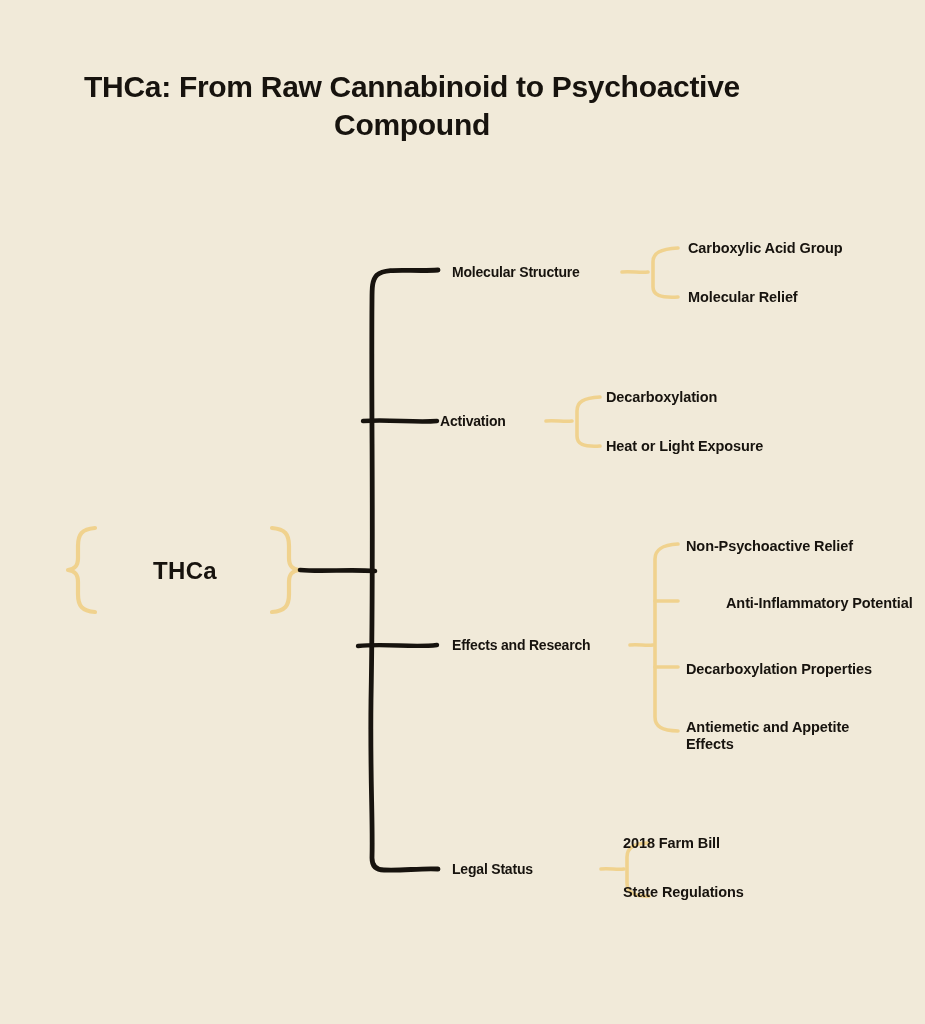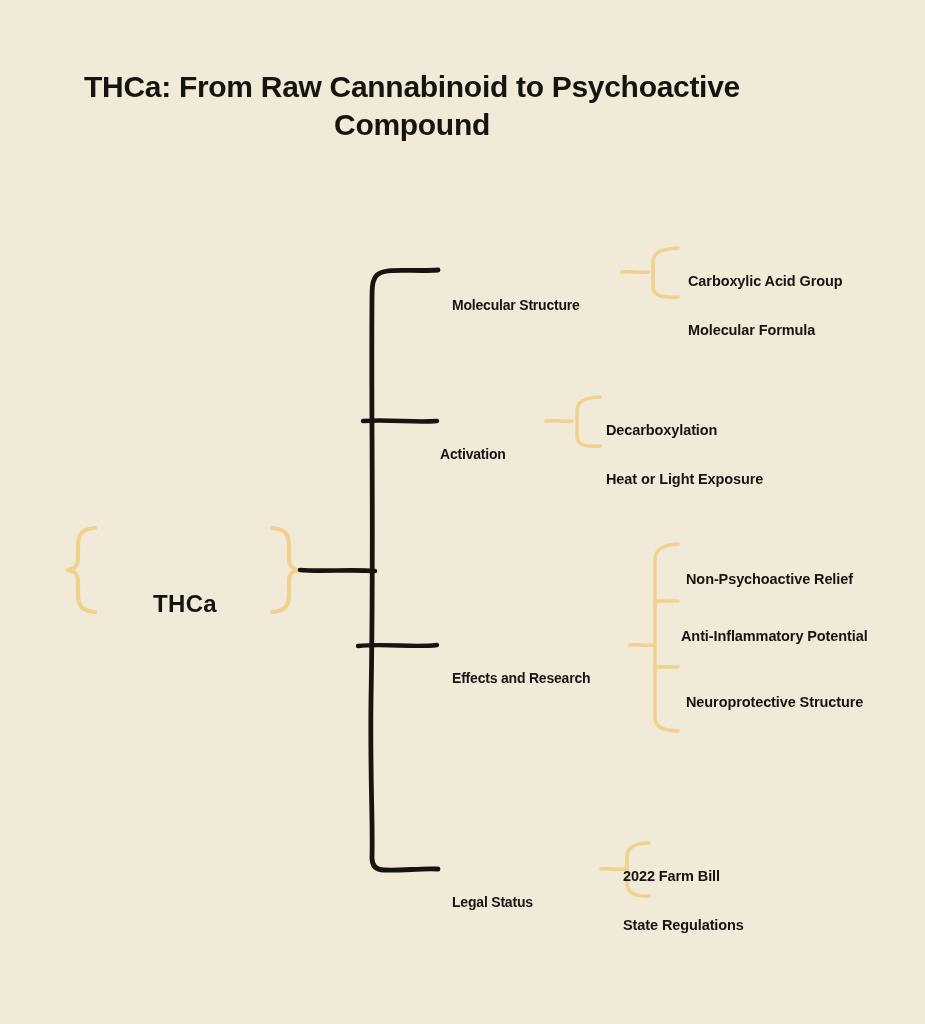--- a/index.html
+++ b/index.html
@@ -15,21 +15,20 @@
   .ink-stroke{stroke:var(--ink);}
   .accent-stroke{stroke:var(--accent);}
   .title{
     position:absolute;top:68px;left:0;right:0;margin:0 auto;max-width:780px;
     text-align:center;font-size:30px;line-height:38px;font-weight:700;
     color:var(--ink);letter-spacing:-0.3px;
   }
   .label{
     position:absolute;color:var(--ink);font-weight:700;white-space:nowrap;
     transform:translateY(-50%);
-    margin-top:33px;
   }
   .root-label{
     transform:translate(-50%,-50%);font-size:24px;letter-spacing:0.3px;text-align:right;
   }
   .branch-label{font-size:14px;letter-spacing:-0.2px;}
   .child-label{font-size:14.5px;letter-spacing:-0.1px;}
   .wrap2{white-space:normal;width:192px;line-height:16.5px;}
 </style>
 </head>
 <body>
@@ -71,28 +70,29 @@
       <path d="M649,843 C633,843 627,849 627,857 L627,883 C627,891 633,897 649,896"></path>
     </g>
   </svg>
 
   <h1 class="title">THCa: From Raw Cannabinoid to Psychoactive Compound</h1>
 
   <div class="label root-label" style="left:185px;top:571px">THCa</div>
 
   <div class="label branch-label" style="left:452px;top:272px">Molecular Structure</div>
   <div class="label child-label" style="left:688px;top:248px">Carboxylic Acid Group</div>
-  <div class="label child-label" style="left:688px;top:297px">Molecular Formula</div>
+  <div class="label child-label" style="left:688px;top:297px">Molecular Relief</div>
 
   <div class="label branch-label" style="left:440px;top:421px">Activation</div>
   <div class="label child-label" style="left:606px;top:397px">Decarboxylation</div>
   <div class="label child-label" style="left:606px;top:446px">Heat or Light Exposure</div>
 
   <div class="label branch-label" style="left:452px;top:645px">Effects and Research</div>
   <div class="label child-label" style="left:686px;top:546px">Non-Psychoactive Relief</div>
-  <div class="label child-label wrap2" style="left:681px;top:603px">Anti-Inflammatory Potential</div>
-  <div class="label child-label wrap2" style="left:686px;top:669px">Neuroprotective Structure</div>
+  <div class="label child-label wrap2" style="left:726px;top:603px">Anti-Inflammatory Potential</div>
+  <div class="label child-label wrap2" style="left:686px;top:669px">Decarboxylation Properties</div>
+  <div class="label child-label wrap2" style="left:686px;top:735px">Antiemetic and Appetite Effects</div>
 
   <div class="label branch-label" style="left:452px;top:869px">Legal Status</div>
-  <div class="label child-label" style="left:623px;top:843px">2022 Farm Bill</div>
+  <div class="label child-label" style="left:623px;top:843px">2018 Farm Bill</div>
   <div class="label child-label" style="left:623px;top:892px">State Regulations</div>
 
 </div>
 
 </body></html>

